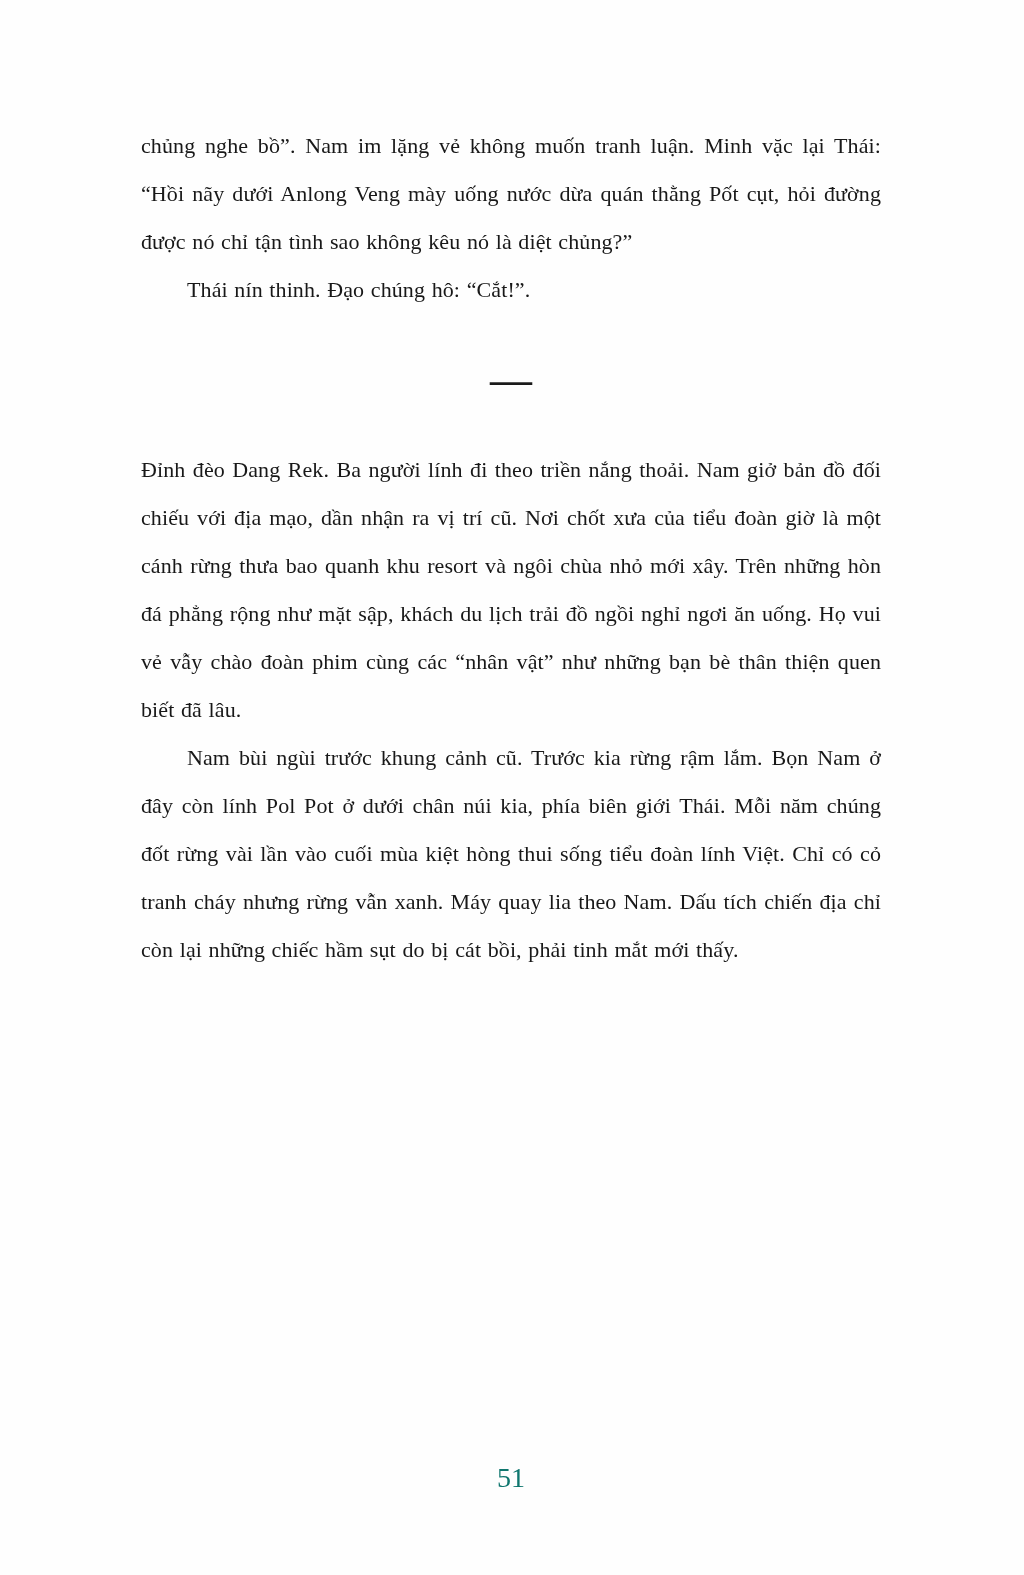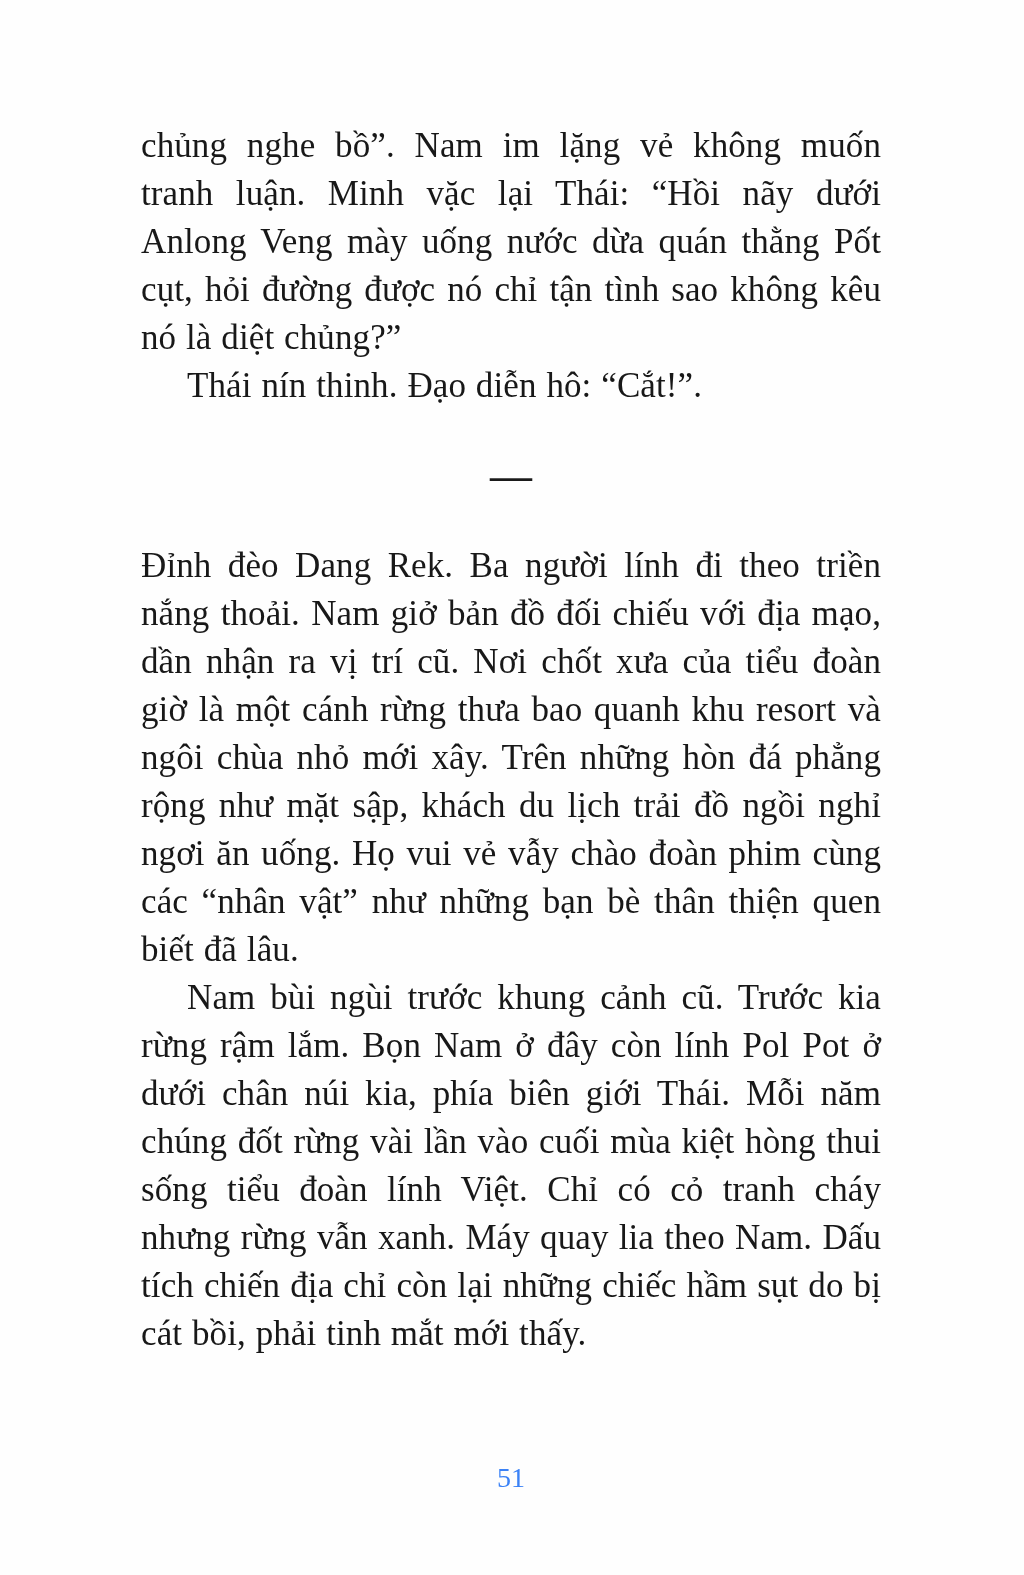--- a/index.html
+++ b/index.html
@@ -17,21 +17,21 @@
     overflow: hidden;
   }
   .text-block {
     position: absolute;
     top: 122px;
     left: 141px;
     width: 740px;
   }
   .para {
     margin: 0;
-    font-size: 35px;
+    font-size: 22px;
     line-height: 48px;
     text-align: justify;
     text-justify: inter-word;
     letter-spacing: 0.1px;
     word-spacing: 1px;
   }
   .para.indent {
     text-indent: 46px;
   }
   .divider {
@@ -49,34 +49,34 @@
   }
   .folio {
     position: absolute;
     top: 1462px;
     left: 141px;
     width: 740px;
     text-align: center;
   }
   .folio .num {
     font-size: 28px;
-    color: #3b82f6;
+    color: #0f766e;
     font-variant-numeric: oldstyle-nums;
   }
 </style>
 </head>
 <body>
 
 <div class="page">
 
   <main class="text-block">
 
     <p class="para">chủng nghe bồ”. Nam im lặng vẻ không muốn tranh luận. Minh vặc lại Thái: “Hồi nãy dưới Anlong Veng mày uống nước dừa quán thằng Pốt cụt, hỏi đường được nó chỉ tận tình sao không kêu nó là diệt chủng?”</p>
 
-    <p class="para indent">Thái nín thinh. Đạo diễn hô: “Cắt!”.</p>
+    <p class="para indent">Thái nín thinh. Đạo chúng hô: “Cắt!”.</p>
 
     <div class="divider">
       <span class="dash">—</span>
     </div>
 
     <p class="para">Đỉnh đèo Dang Rek. Ba người lính đi theo triền nắng thoải. Nam giở bản đồ đối chiếu với địa mạo, dần nhận ra vị trí cũ. Nơi chốt xưa của tiểu đoàn giờ là một cánh rừng thưa bao quanh khu resort và ngôi chùa nhỏ mới xây. Trên những hòn đá phẳng rộng như mặt sập, khách du lịch trải đồ ngồi nghỉ ngơi ăn uống. Họ vui vẻ vẫy chào đoàn phim cùng các “nhân vật” như những bạn bè thân thiện quen biết đã lâu.</p>
 
     <p class="para indent">Nam bùi ngùi trước khung cảnh cũ. Trước kia rừng rậm lắm. Bọn Nam ở đây còn lính Pol Pot ở dưới chân núi kia, phía biên giới Thái. Mỗi năm chúng đốt rừng vài lần vào cuối mùa kiệt hòng thui sống tiểu đoàn lính Việt. Chỉ có cỏ tranh cháy nhưng rừng vẫn xanh. Máy quay lia theo Nam. Dấu tích chiến địa chỉ còn lại những chiếc hầm sụt do bị cát bồi, phải tinh mắt mới thấy.</p>
 
 

